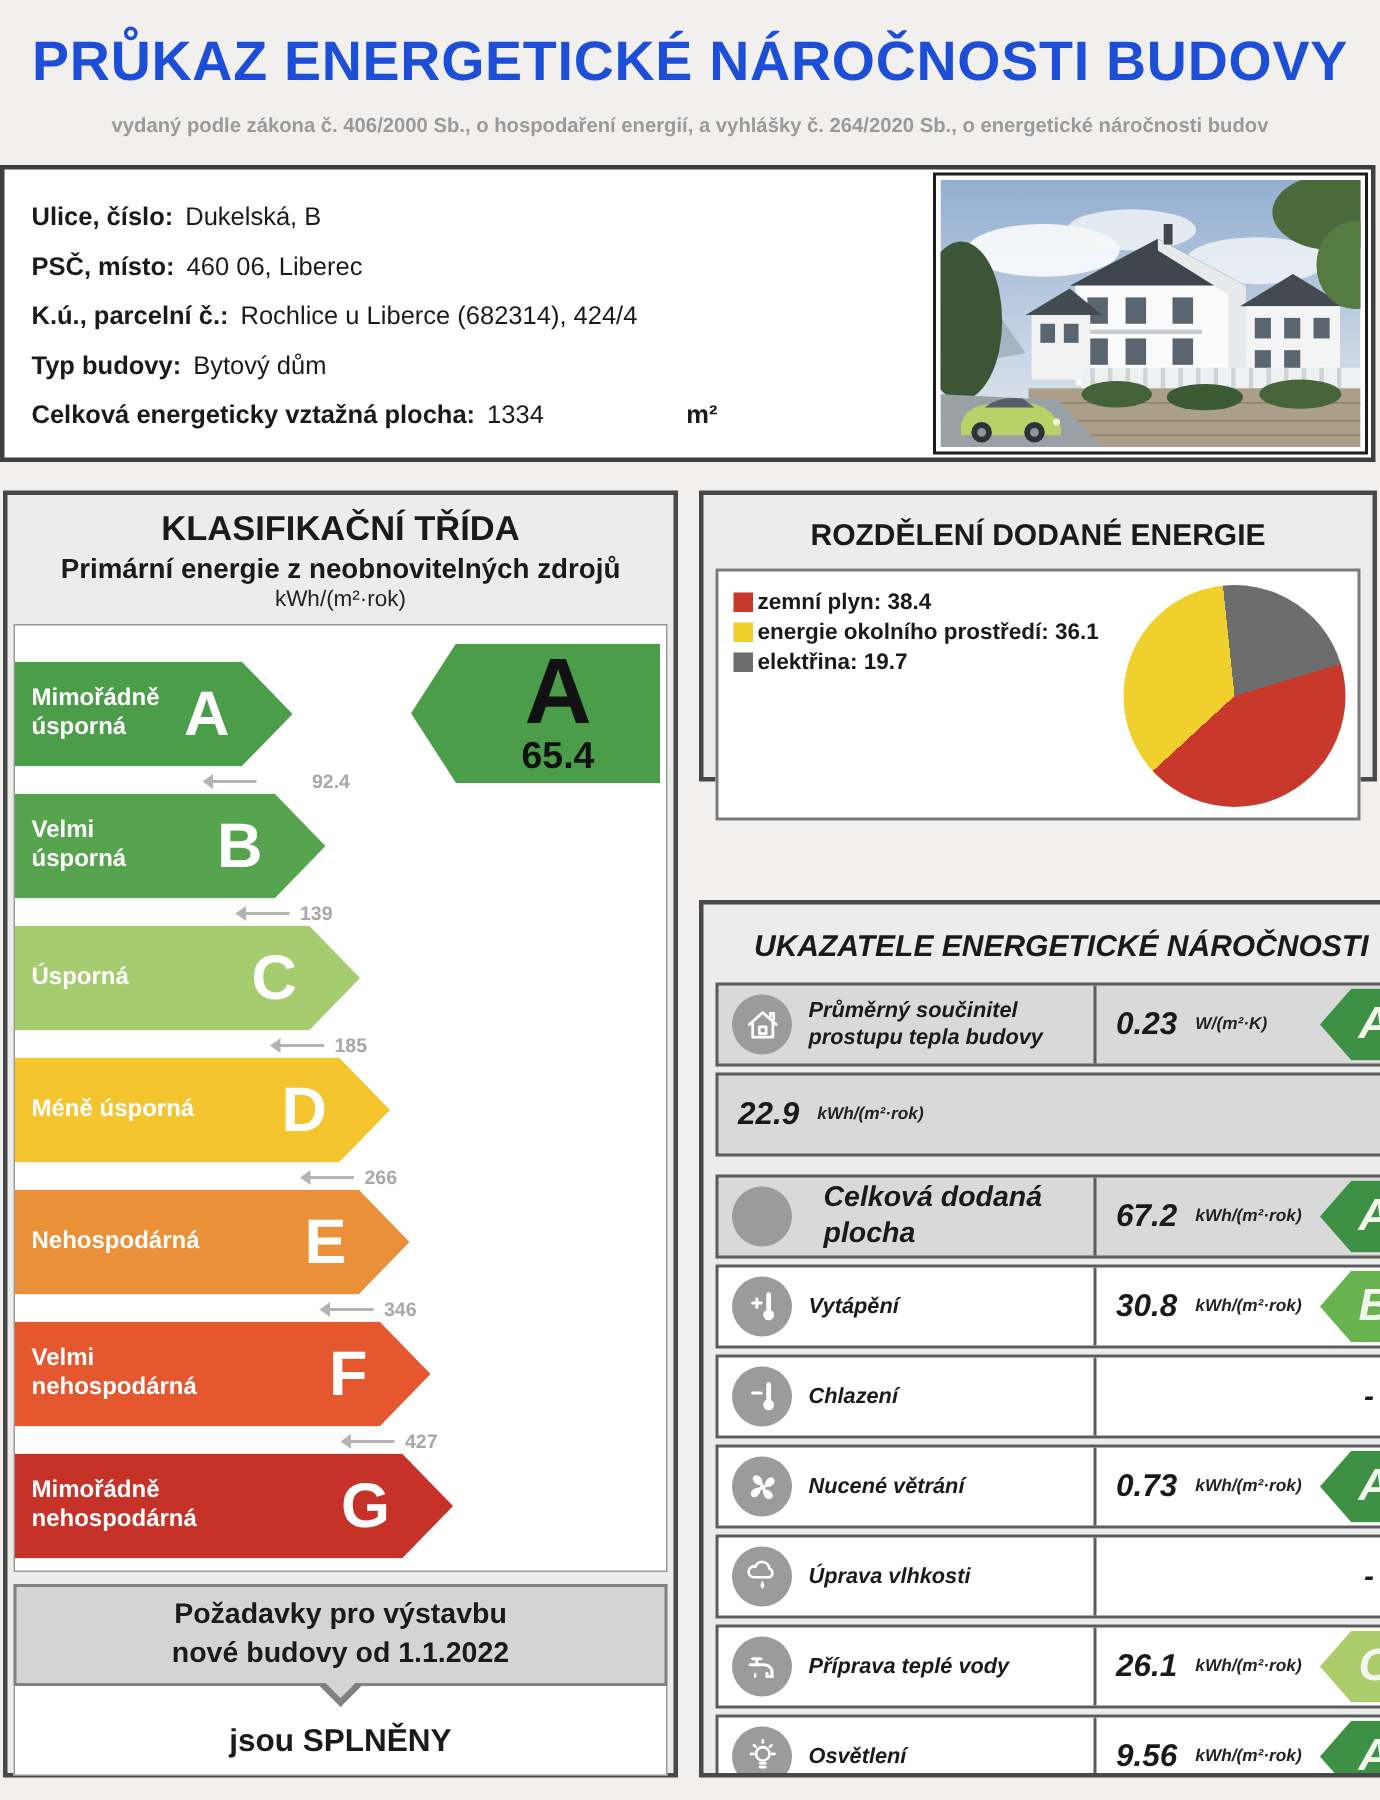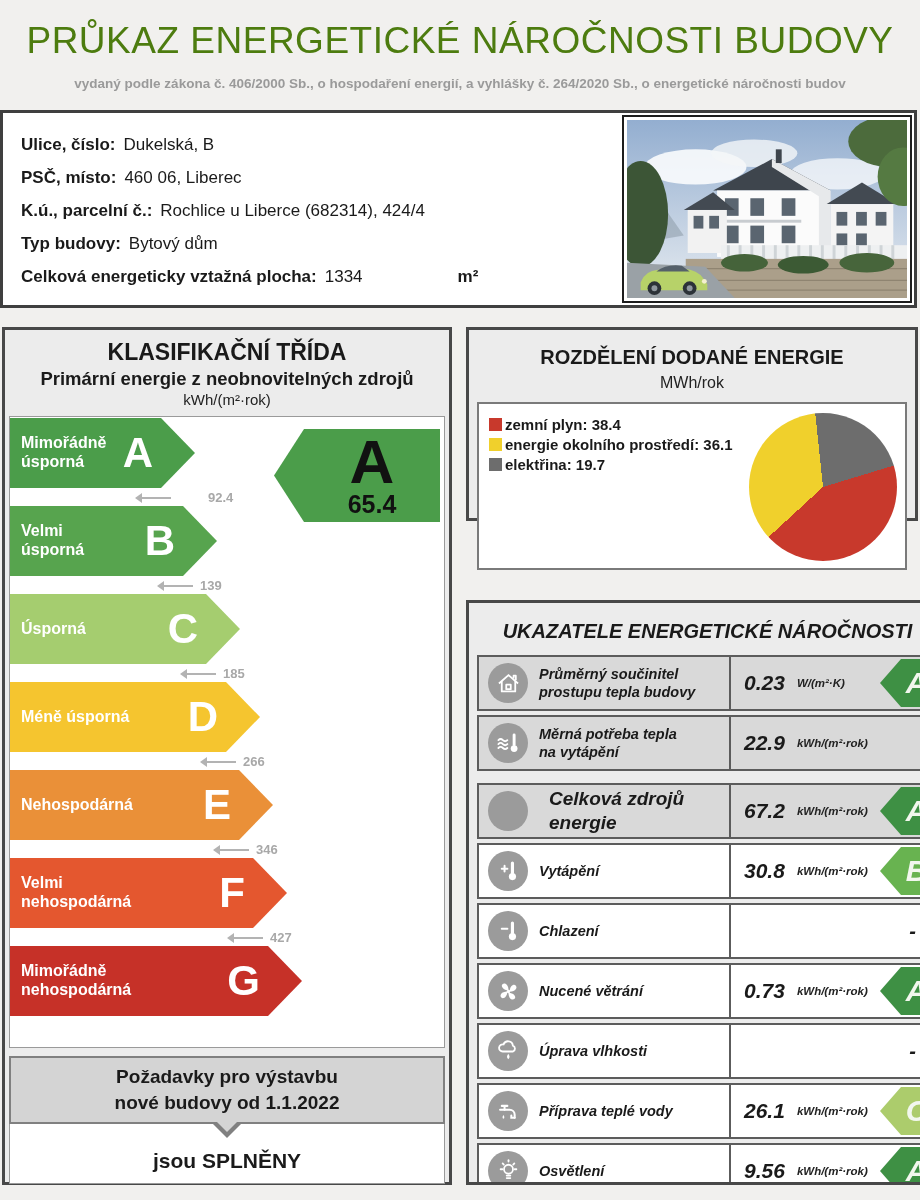--- a/index.html
+++ b/index.html
@@ -6,21 +6,21 @@
   html,body { width:920px; height:1200px; }
   body {
     position:relative;
     font-family:"Liberation Sans", sans-serif;
     background:#f1f0ee;
     color:#1a1a1a;
     overflow:hidden;
   }
   
   .doc-header { position:absolute; top:0; left:0; width:920px; height:106px; text-align:center; }
-  .doc-title { font-size:37px; font-weight:normal; letter-spacing:0.5px; color:#4d7c0f; margin-top:20px;text-align:center; }
+  .doc-title { font-size:37px; font-weight:bold; letter-spacing:0.5px; color:#1d4ed8; margin-top:20px;text-align:center; }
   .doc-subtitle { font-size:13.5px; font-weight:bold; color:#9a9a9a; margin-top:14px; }
 
   
   .info-box {
     position:absolute; top:110px; left:0; width:917px; height:198px;
     background:#fff; border:3px solid #3f3f3f;
   }
   .info-rows { position:absolute; top:22px; left:18px; }
   .info-row { margin-bottom:13px; font-size:17px; }
   .info-label { font-weight:bold; }
@@ -38,21 +38,21 @@
   .panel-pie   { top:327px; left:466px; width:452px; height:194px; }
   .panel-ind   { top:600px; left:466px; width:483px; height:585px; overflow:hidden;font-style:italic; }
 
   .cl-header { text-align:center; padding:9px 4px 6px; }
   .cl-title { font-size:23px; font-weight:bold; }
   .cl-sub { font-size:18.5px; font-weight:bold; margin-top:2px; }
   .cl-unit { font-size:15px; margin-top:1px; color:#222; }
 
   .ladder-box {
     position:relative; margin:2px 4px 0; height:632px;
-    background:#fff; border:1px solid #9a9a9a; padding-top:1px; overflow:hidden;
+    background:#fff; border:1px solid #9a9a9a; padding-top:24px; overflow:hidden;
   }
   .class-step { position:relative; height:88px; }
   .class-step:last-child { height:70px; }
   .class-arrow {
     position:relative; height:70px; width:200px; background:#4b9d4a;
     clip-path:polygon(0 0, calc(100% - 34px) 0, 100% 50%, calc(100% - 34px) 100%, 0 100%);
     display:flex; align-items:center; color:#fff;
   }
   .class-label { font-size:16px; font-weight:bold; line-height:1.18; padding-left:11px; white-space:pre-line; }
   .class-letter { position:absolute; right:42px; top:50%; transform:translateY(-50%); font-size:42px; font-weight:bold; }
@@ -340,21 +340,20 @@
   <div class="req-box">
     <div class="req-line">Požadavky pro výstavbu</div>
     <div class="req-line">nové budovy od 1.1.2022</div>
   </div>
   <div class="result-box">jsou SPLNĚNY</div>
 </div>
 
 <div class="panel panel-pie">
   <div class="pie-header">
     <div class="pie-title">ROZDĚLENÍ DODANÉ ENERGIE</div>
-    <div class="pie-unit">MWh/rok</div>
   </div>
   <div class="pie-body">
     <div class="legend">
       <div class="legend-item">
         <span class="legend-swatch" style="background: rgb(200, 57, 44);"></span>
         <span class="legend-label">zemní plyn: 38.4</span>
       </div>
       <div class="legend-item">
         <span class="legend-swatch" style="background: rgb(240, 208, 44);"></span>
         <span class="legend-label">energie okolního prostředí: 36.1</span>
@@ -387,45 +386,32 @@
       </div>
       <div class="ind-right">
         <span class="ind-value">0.23</span>
         <span class="ind-unit">W/(m²·K)</span>
         <span class="ind-dash"></span>
         <span class="grade-badge" style="background: rgb(62, 144, 68);">A</span>
       </div>
     </div>
 
     <div class="ind-row bg-gray">
-      <div class="ind-left">
-        <span class="ind-icon">
-          <svg viewBox="0 0 24 24" fill="none" stroke="#fff" stroke-width="1.6" stroke-linecap="round">
-            <path d="M3 9 q2 -2 4 0 t4 0"></path>
-              <path d="M3 12.5 q2 -2 4 0 t4 0"></path>
-              <path d="M3 16 q2 -2 4 0 t4 0"></path>
-            <line x1="17" y1="4.5" x2="17" y2="13" stroke-width="2.6"></line>
-            <circle cx="17" cy="16.5" r="3" fill="#fff" stroke="none"></circle>
-          </svg>
-        </span>
-        <span class="ind-label">Měrná potřeba tepla
-na vytápění</span>
-      </div>
       <div class="ind-right">
         <span class="ind-value">22.9</span>
         <span class="ind-unit">kWh/(m²·rok)</span>
         <span class="ind-dash"></span>
 
       </div>
     </div>
 
     <div class="ind-row bg-gray gap-before">
       <div class="ind-left">
         <span class="ind-icon"></span>
-        <span class="ind-label big">Celková zdrojů energie</span>
+        <span class="ind-label big">Celková dodaná plocha</span>
       </div>
       <div class="ind-right">
         <span class="ind-value">67.2</span>
         <span class="ind-unit">kWh/(m²·rok)</span>
         <span class="ind-dash"></span>
         <span class="grade-badge" style="background: rgb(62, 144, 68);">A</span>
       </div>
     </div>
 
     <div class="ind-row">

